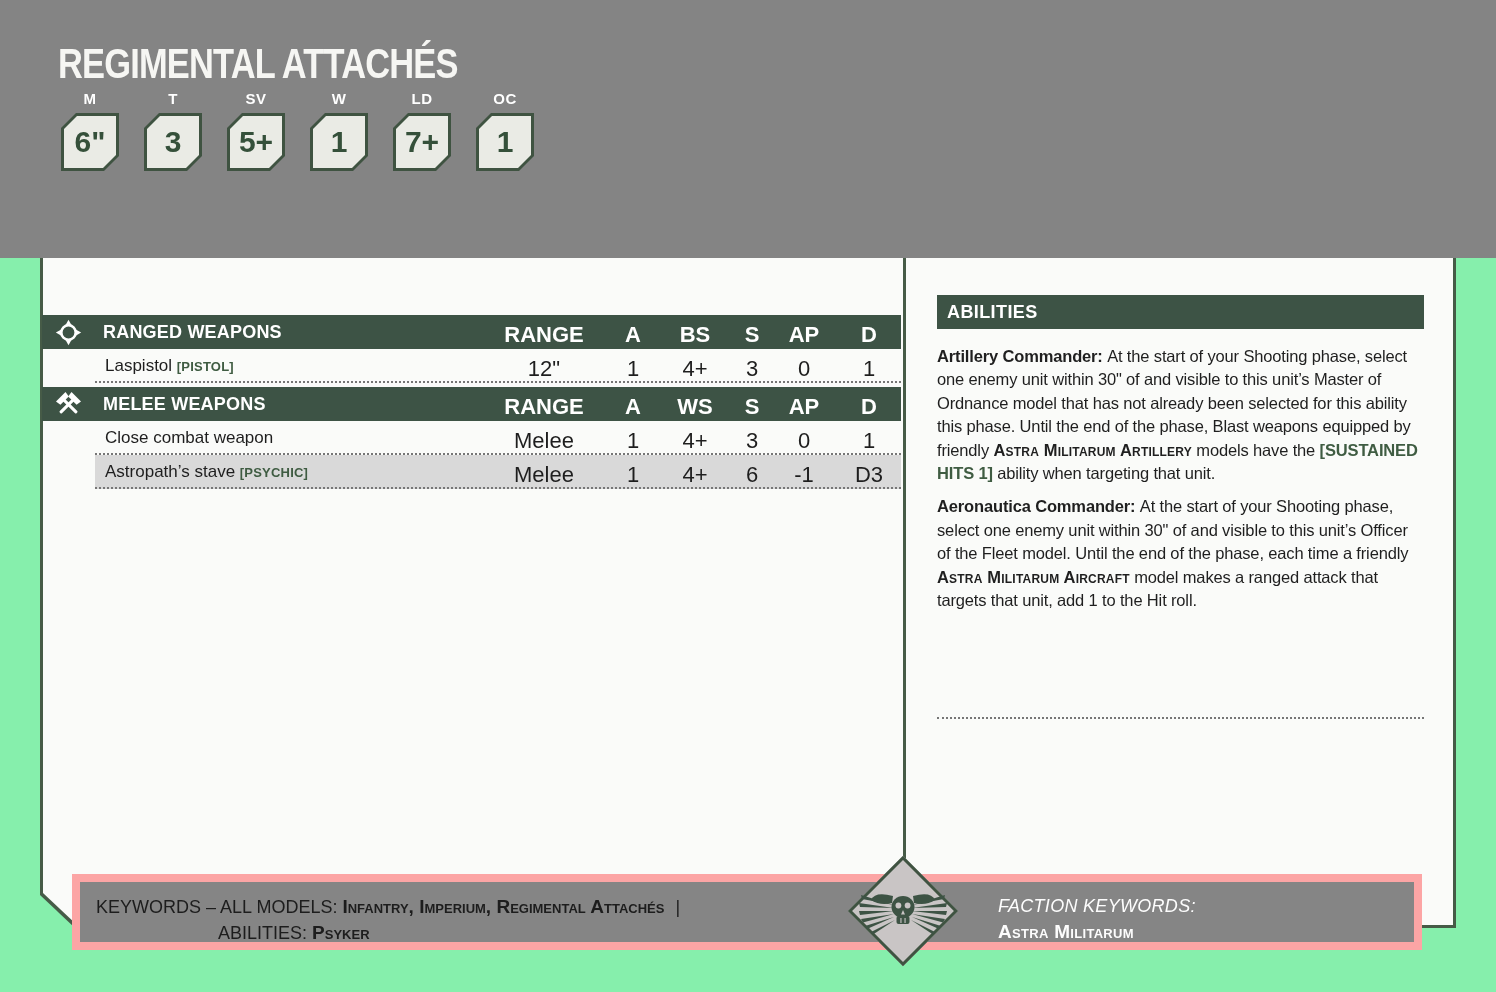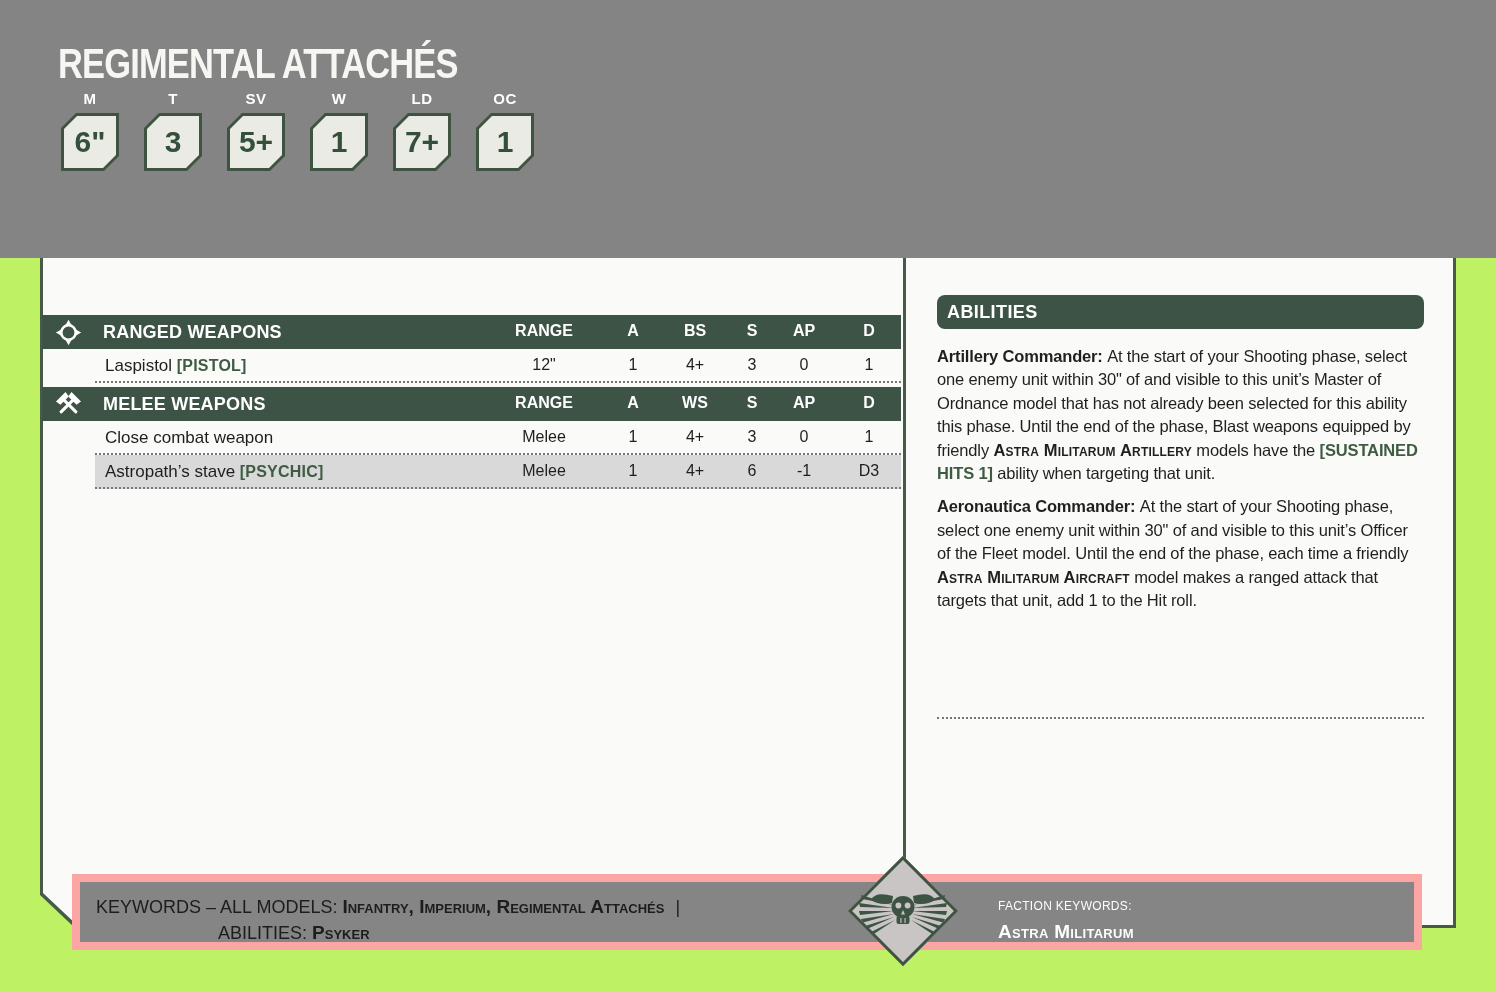--- a/index.html
+++ b/index.html
@@ -1,16 +1,16 @@
 <!DOCTYPE html>
 <html><head>
 <meta charset="utf-8">
 <style>
   html,body { margin:0; padding:0; background:#ffffff; }
-  .page { position:relative; width:1496px; height:992px; background:#bef264; overflow:hidden;
+  .page { position:relative; width:1496px; height:992px; background:#86efac; overflow:hidden;
           font-family:"Liberation Sans", sans-serif; }
 
   
   .topband { position:absolute; left:0; top:0; width:1496px; height:258px; background:#848484; }
   .title { position:absolute; left:58px; top:40px; color:#f6f6f3; font-size:42px; font-weight:bold;
            letter-spacing:-1px; transform:scaleX(0.82); transform-origin:0 50%; white-space:nowrap; }
   .stats { position:absolute; left:61px; top:90px; display:flex; gap:25px; }
   .stat { width:58px; text-align:center; }
   .stat-label { color:#ffffff; font-weight:bold; font-size:15px; height:23px; letter-spacing:0.5px; }
   .statbox { position:relative; width:58px; height:58px; background:#3f5341;
@@ -27,53 +27,53 @@
                 clip-path:polygon(0 0,100% 0,100% 100%,34px 100%,0 calc(100% - 32px)); }
   .vdivider { position:absolute; left:903px; top:258px; width:3px; height:601px; background:#465b47; }
 
   
   .wtable { position:absolute; left:42px; width:859px; }
   #ranged-table { top:295px;margin-top:20px; }
   #melee-table  { top:387px; }
   .whead { position:relative; height:34px; background:#3d5345; color:#ffffff; }
   .wicon { position:absolute; left:13px; top:4px; width:27px; height:27px; }
   .wtitle { position:absolute; left:61px; top:7px; font-size:18px; font-weight:bold; letter-spacing:0.2px; }
-  .cell { position:absolute; top:7px; text-align:center; font-size:16px; }
+  .cell { position:absolute; top:7px; text-align:center; font-size:22px; }
   .whead .cell { font-weight:bold; color:#ffffff; }
   .whead .c0{left:458px;width:88px} .whead .c1{left:563px;width:56px} .whead .c2{left:621px;width:64px}
   .whead .c3{left:682px;width:56px} .whead .c4{left:734px;width:56px} .whead .c5{left:797px;width:60px}
   .wrows { position:relative; margin-left:53px; width:806px; }
   .wrow { position:relative; height:34px; border-bottom:2px dotted #767676; box-sizing:border-box; color:#1e1e1e; }
   .wrow.shaded { background:#d9d9d9; }
   .wrow .c0{left:405px;width:88px} .wrow .c1{left:510px;width:56px} .wrow .c2{left:568px;width:64px}
   .wrow .c3{left:629px;width:56px} .wrow .c4{left:681px;width:56px} .wrow .c5{left:744px;width:60px}
   .wname { position:absolute; left:10px; top:7px; font-size:17px; white-space:nowrap; }
-  .wtag { font-style:normal; color:#3f5c42; font-weight:bold; font-size:16px; letter-spacing:0.2px; }
+  .wtag { font-style:normal; color:#3f5c42; font-weight:bold; font-size:13px; letter-spacing:0.2px; }
 
   
   .apanel { position:absolute; left:937px; top:295px; width:487px; }
   .ahead { height:34px; background:#3d5345; color:#ffffff; font-size:18px; font-weight:bold;
-           padding:7px 0 0 10px; box-sizing:border-box; letter-spacing:0.4px;border-radius:8px; }
+           padding:7px 0 0 10px; box-sizing:border-box; letter-spacing:0.4px; }
   .abody { margin-top:16px; }
   .abil { margin:0 0 10px 0; font-size:16.5px; line-height:23.4px; color:#1f1f1f; letter-spacing:-0.15px; }
   .alead { font-weight:bold; }
   .a-caps { font-weight:bold; font-variant:small-caps; letter-spacing:0.2px; }
   .a-green { color:#3f5c42; font-weight:bold; }
   .abil-rule { position:absolute; left:937px; top:717px; width:487px; border-top:2px dotted #767676; }
 
   
   .kwbar { position:absolute; left:72px; top:874px; width:1350px; height:76px; background:#858585;
            border:8px solid #fca5a5; box-sizing:border-box; z-index:5; }
   .kwleft { position:absolute; left:16px; top:12px; font-size:18px; color:#1d1d1d; }
   .kwline1, .kwline2 { line-height:25px; white-space:nowrap; }
   .kwline2 { padding-left:122px; }
   .kwcaps { font-weight:bold; font-variant:small-caps; font-size:19px; }
   .kwsep { margin-left:6px; }
   .faction { position:absolute; left:918px; top:12px; color:#fdfdfd; }
-  .flabel { font-size:12px; line-height:25px; letter-spacing:0.3px; }
+  .flabel { font-size:18px; line-height:25px; letter-spacing:0.3px;font-style:italic; }
   .fvalue { font-size:19px; font-weight:bold; font-variant:small-caps; line-height:25px; letter-spacing:0.3px; }
 
   
   .badge { position:absolute; left:845px; top:853px; width:116px; height:116px; z-index:6; }
   .diamond { position:absolute; left:19px; top:19px; width:78px; height:78px; background:#c9c5c5;
              border:3px solid #3f5341; transform:rotate(45deg); box-sizing:border-box; }
   .badge svg { position:absolute; left:13px; top:27px; width:90px; height:62px; }
 </style>
 </head>
 <body>

